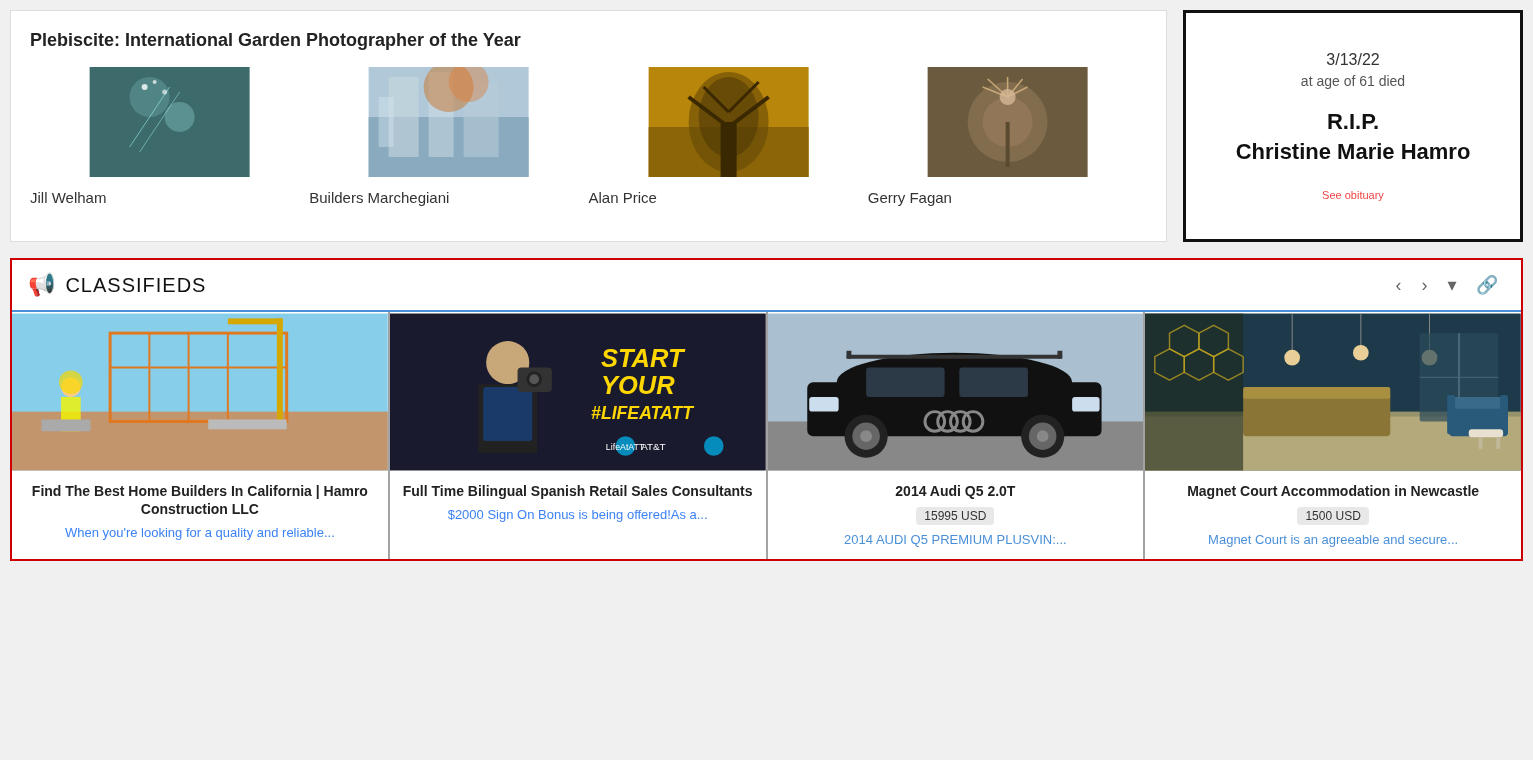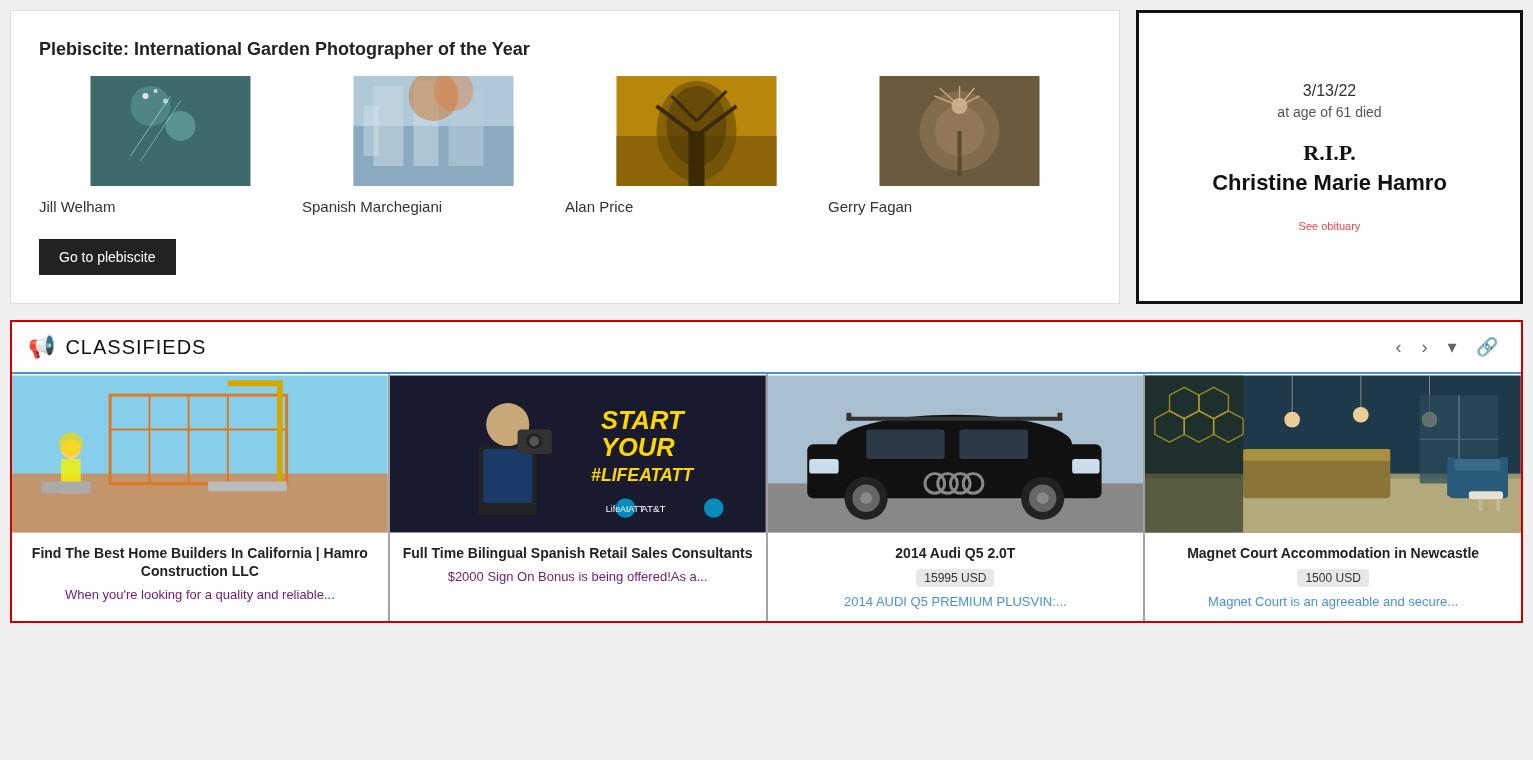--- a/index.html
+++ b/index.html
@@ -7,21 +7,21 @@
 
     .top-section {
       display: flex;
       gap: 16px;
       margin-bottom: 16px;
     }
 
     .plebiscite-card {
       background: #fff;
       border: 1px solid #ddd;
-      padding: 28px;
+      padding: 19px;
       flex: 1;
     }
 
     .plebiscite-title {
       font-size: 18px;
       font-weight: bold;
       margin-bottom: 16px;
       color: #222;
     }
 
@@ -52,21 +52,21 @@
       padding: 10px 20px;
       font-size: 14px;
       cursor: pointer;
       margin-top: 8px;
     }
 
     .obituary-card {
       border: 3px solid #111;
       background: #fff;
       padding: 24px;
-      width: 387px;
+      width: 340px;
       min-width: 300px;
       display: flex;
       flex-direction: column;
       align-items: center;
       justify-content: center;
       text-align: center;
     }
 
     .obituary-date {
       font-size: 16px;
@@ -78,21 +78,20 @@
       font-size: 14px;
       color: #555;
       margin-bottom: 20px;
     }
 
     .obituary-rip {
       font-size: 22px;
       font-weight: bold;
       color: #111;
       margin-bottom: 4px;
-      font-family: Liberation Serif, serif;
     }
 
     .obituary-name {
       font-size: 22px;
       font-weight: bold;
       color: #111;
       margin-bottom: 24px;
     }
 
     .obituary-link {
@@ -185,21 +184,21 @@
       background: #e8e8e8;
       color: #333;
       font-size: 12px;
       padding: 2px 8px;
       border-radius: 4px;
       margin-bottom: 6px;
     }
 
     .classified-desc {
       font-size: 13px;
-      color: #701a75;
+      color: #3b82f6;
       line-height: 1.4;
     }
 
     .classified-desc.blue {
       color: #4a90d9;
     }
   </style>
 </head>
 <body>
 
@@ -228,21 +227,21 @@
           <rect width="160" height="110" fill="#b0c8d8"></rect>
           <rect x="0" y="50" width="160" height="60" fill="#8aabbf"></rect>
           <rect x="20" y="10" width="30" height="80" fill="#c8d8e0" opacity="0.6"></rect>
           <rect x="60" y="5" width="25" height="85" fill="#d0e0e8" opacity="0.5"></rect>
           <rect x="95" y="15" width="35" height="75" fill="#b8ccd8" opacity="0.6"></rect>
           <rect x="10" y="30" width="15" height="50" fill="#d8e8f0" opacity="0.4"></rect>
 
           <circle cx="80" cy="20" r="25" fill="#c8732a" opacity="0.5"></circle>
           <circle cx="100" cy="15" r="20" fill="#e07830" opacity="0.4"></circle>
         </svg>
-        <div class="photographer-name">Spanish Marchegiani</div>
+        <div class="photographer-name">Builders Marchegiani</div>
       </div>
 
       <div class="photographer-item">
         <svg class="photographer-img-placeholder" viewBox="0 0 160 110" xmlns="http://www.w3.org/2000/svg">
           <rect width="160" height="110" fill="#b8860b"></rect>
           <rect x="0" y="60" width="160" height="50" fill="#8B6508"></rect>
           <ellipse cx="80" cy="55" rx="40" ry="50" fill="#654a06" opacity="0.6"></ellipse>
           <ellipse cx="80" cy="50" rx="30" ry="40" fill="#4a3504" opacity="0.5"></ellipse>
 
           <rect x="72" y="55" width="16" height="55" fill="#3a2800"></rect>
@@ -265,21 +264,20 @@
           <line x1="80" y1="30" x2="95" y2="12" stroke="#c8a878" stroke-width="1.5"></line>
           <line x1="80" y1="30" x2="100" y2="20" stroke="#c8a878" stroke-width="1.5"></line>
           <line x1="80" y1="30" x2="60" y2="12" stroke="#c8a878" stroke-width="1.5"></line>
           <line x1="80" y1="30" x2="55" y2="20" stroke="#c8a878" stroke-width="1.5"></line>
           <circle cx="80" cy="30" r="8" fill="#d4b896" opacity="0.8"></circle>
           <rect x="78" y="55" width="4" height="45" fill="#5a4a30"></rect>
         </svg>
         <div class="photographer-name">Gerry Fagan</div>
       </div>
     </div>
-    <button class="plebiscite-btn">Go to plebiscite</button>
   </div>
 
   <div class="obituary-card">
     <div class="obituary-date">3/13/22</div>
     <div class="obituary-died">at age of 61 died</div>
     <div class="obituary-rip">R.I.P.</div>
     <div class="obituary-name">Christine Marie Hamro</div>
     <a class="obituary-link">See obituary</a>
   </div>
 </div>

